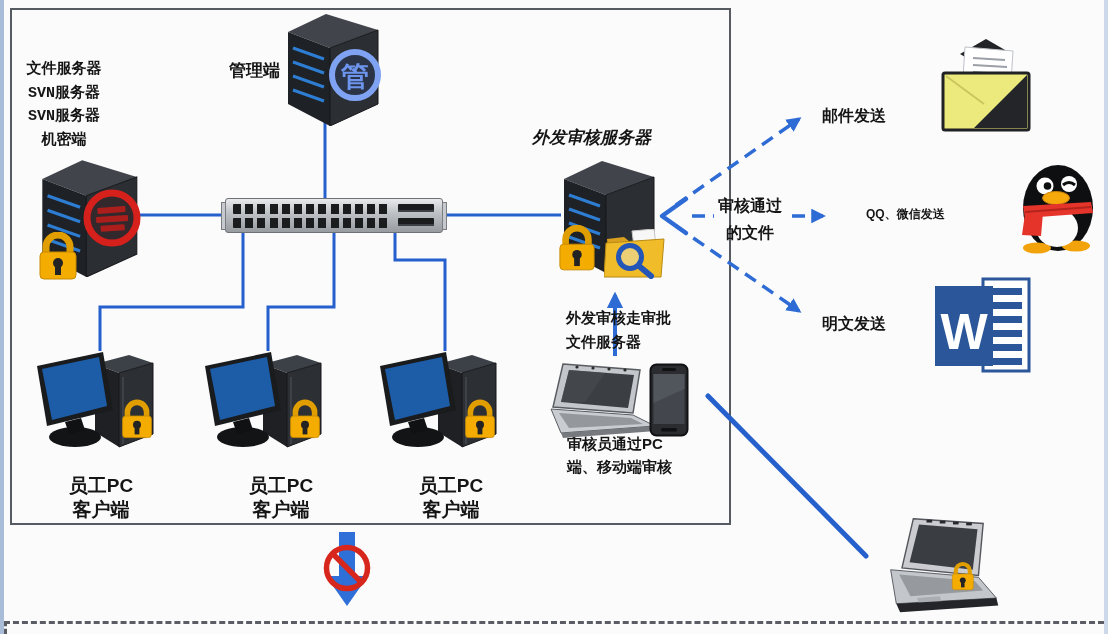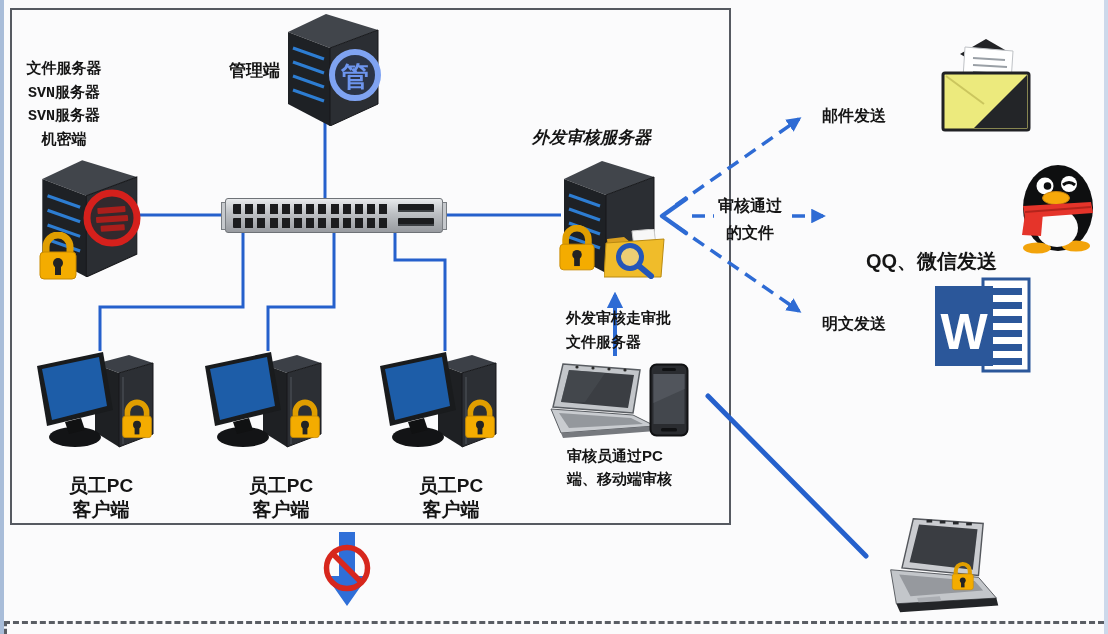--- a/index.html
+++ b/index.html
@@ -23,24 +23,24 @@
   
   #dashed-boundary { left:4px; top:621px; width:1100px; height:13px;
     border-top:3px dashed #5a5e64; border-left:3px dashed #5a5e64; }
 
   
   #group-label   { left:12px;  top:58px;  width:104px; font-size:15px; line-height:23.5px;font-family:Liberation Mono, monospace; }
   #mgmt-label    { left:210px; top:59px;  font-size:17px;margin-left:19px; }
   #audit-label   { left:532px; top:126px; font-size:17px;font-style:italic; }
   #approved-text { left:702px; top:192px; width:96px;  font-size:16px; line-height:27px; }
   #email-label   { left:822px; top:106px; font-size:16px; }
-  #qq-label      { left:866px; top:206px; font-size:20px;margin-top:42px; }
+  #qq-label      { left:866px; top:206px; font-size:12px; }
   #plain-label   { left:822px; top:314px; font-size:16px; }
   #flow-note     { left:566px; top:306px; font-size:15px; line-height:24px; }
-  #auditor-note  { left:567px; top:444px; font-size:15px; line-height:23px; }
+  #auditor-note  { left:567px; top:432px; font-size:15px; line-height:23px; }
   .pc-label      { width:90px; top:474px; font-size:19px; line-height:24px; }
   #pc1-label { left:56px; }  #pc2-label { left:236px; }  #pc3-label { left:406px; }
 
   
   #switch { left:225px; top:198px; width:218px; height:35px; }
   .switch-body { position:relative; width:100%; height:100%;
     background:linear-gradient(180deg,#e8eaec 0%,#bcbfc3 45%,#989ba0 100%);
     border:1px solid #6e7277; border-radius:3px; }
   .ports-row { position:absolute; left:7px; width:158px; height:10px; border-radius:1px;
     background:repeating-linear-gradient(90deg,#1b1c1e 0 8px, rgba(0,0,0,0) 8px 12.2px); }

